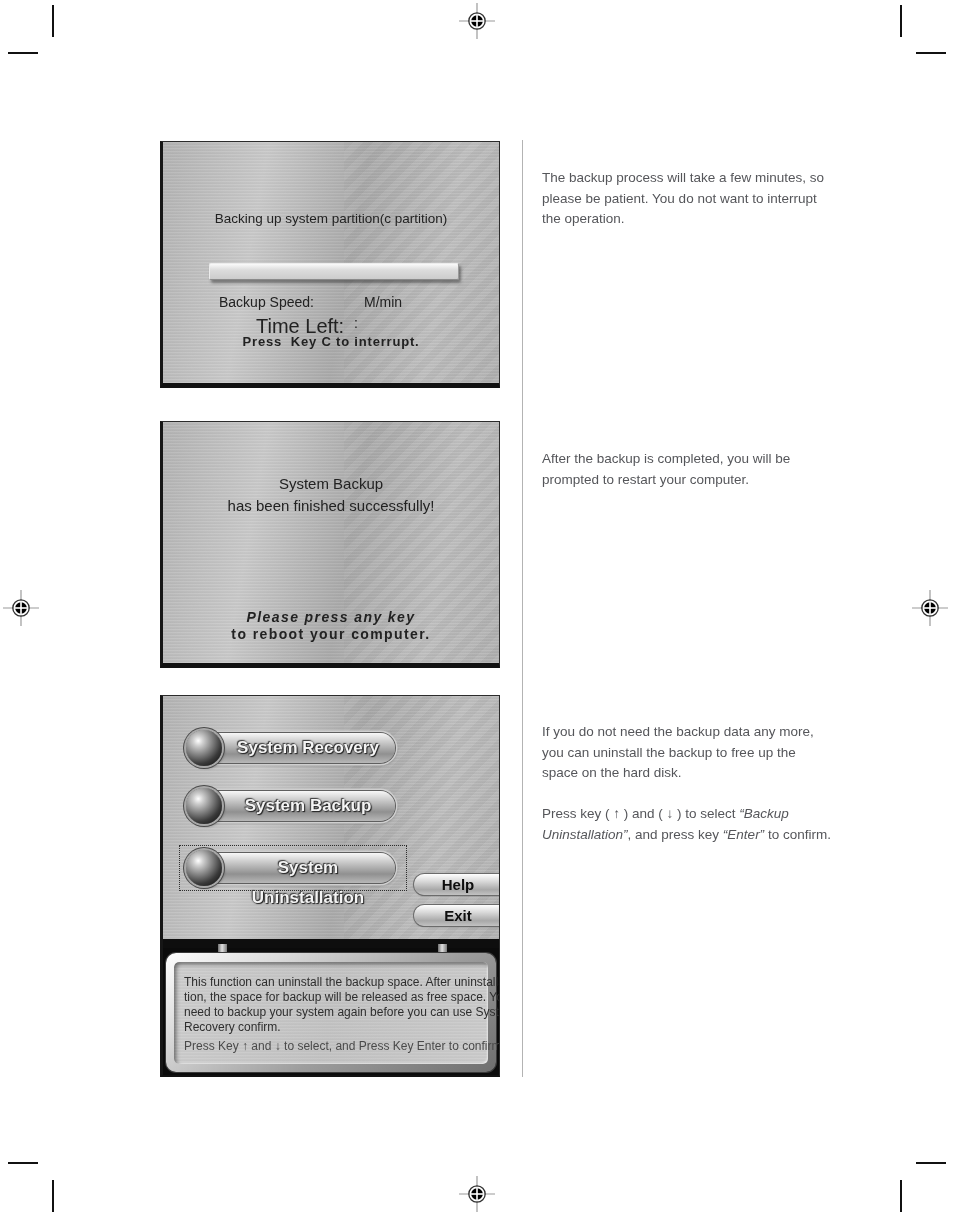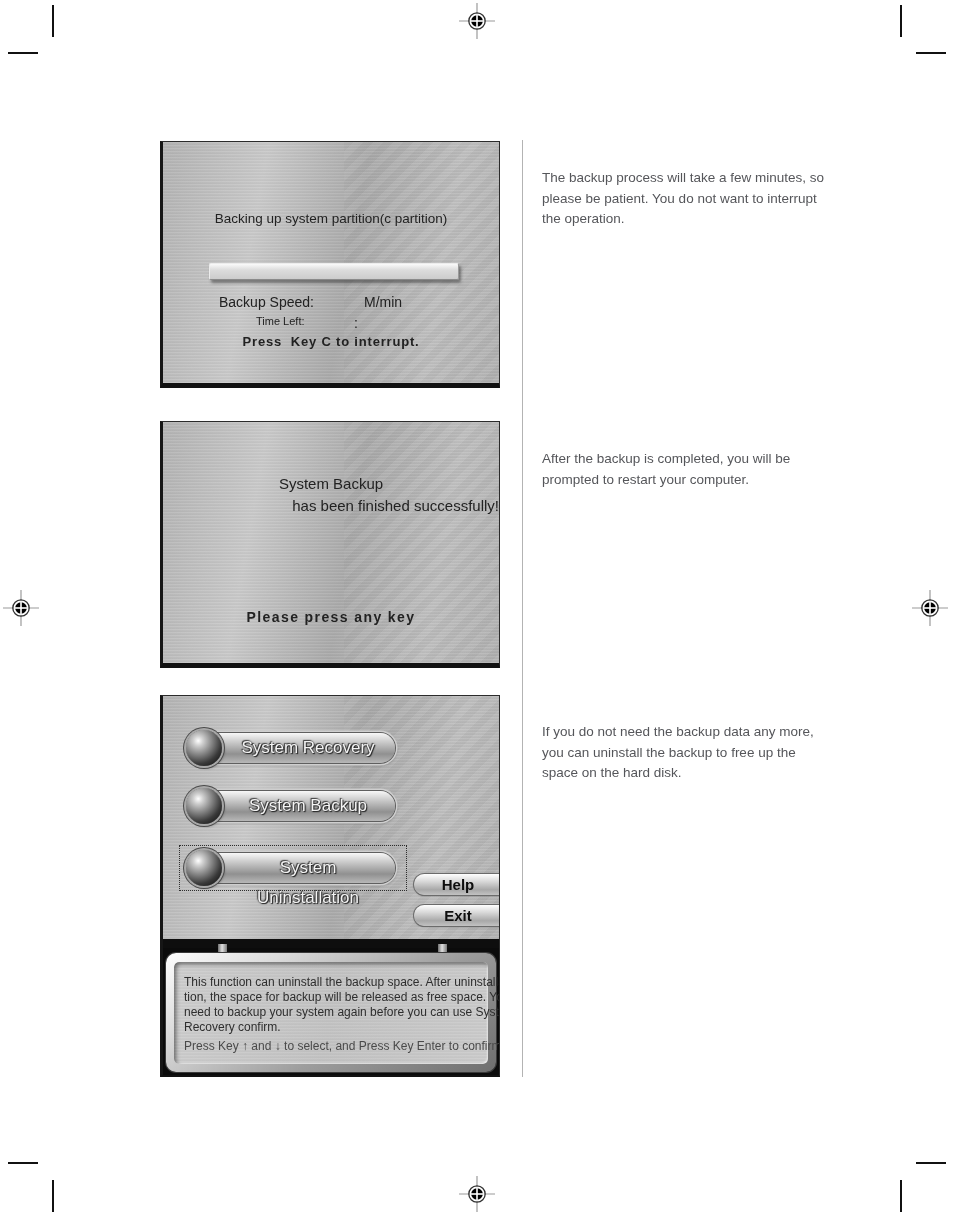--- a/index.html
+++ b/index.html
@@ -36,48 +36,48 @@
   .s1-title { top:69px; font-size:13.5px; }
   .s1-percent { top:93px; font-size:14px; }
   .progress-track {
     position:absolute; left:46px; top:121px; width:248px; height:15px; border-radius:2px;
     background: linear-gradient(180deg,#fafafa,#dcdcdc 40%,#cccccc);
     border:1px solid #ececec; border-right-color:#9a9a9a; border-bottom-color:#8a8a8a;
     box-shadow: 2px 3px 3px rgba(40,40,40,0.5);
   }
   .speed-label { left:56px; top:152px; font-size:14px; }
   .speed-value { left:201px; top:152px; font-size:14px; }
-  .time-label  { left:93px; top:173px; font-size:11px; }
+  .time-label  { left:93px; top:173px; font-size:20px; }
   .time-value  { left:191px; top:173px; font-size:14px; }
   .s1-interrupt { top:192px; font-size:13px; font-weight:bold; letter-spacing:0.8px; white-space:pre; color:#2b2b2b; }
 
   
   #s2 { top:421px; height:247px; }
   .s2-t1 { top:53px; font-size:15px; }
-  .s2-t2 { top:75px; font-size:15px;text-align:right; }
-  .s2-p1 { top:187px; font-size:14px; font-weight:bold; letter-spacing:1.4px; color:#2b2b2b; }
+  .s2-t2 { top:75px; font-size:15px; }
+  .s2-p1 { top:187px; font-size:14px; font-weight:bold; letter-spacing:1.4px; color:#2b2b2b;font-style:italic; }
   .s2-p2 { top:204px; font-size:14px; font-weight:bold; letter-spacing:1.4px; color:#2b2b2b; }
 
   
   #s3 { top:695px; height:382px; border-bottom-width:2px; }
   .menu-area { position:absolute; top:0; left:0; right:0; height:243px; }
   .menu-btn {
     position:absolute; left:26px; width:206px; height:30px; border-radius:16px;
     background: linear-gradient(180deg, #f8f8f8 0%, #d2d2d2 25%, #909090 70%, #b8b8b8 100%);
     box-shadow: 0 0 0 1px #5f5f5f, 0 0 0 2.5px #cfcfcf, 1px 2px 3px rgba(0,0,0,0.4);
   }
   #btn-recovery { top:37px; } #btn-backup { top:95px; } #btn-uninstall { top:157px; }
   .sphere {
     position:absolute; left:-3px; top:-3px; width:36px; height:36px; border-radius:50%;
     background: radial-gradient(circle at 34% 30%, #ffffff 0%, #d0d0d0 14%, #8a8a8a 38%, #3a3a3a 66%, #161616 88%);
     box-shadow: 0 0 0 2px #a8a8a8, 0 0 0 3px #4a4a4a, 2px 2px 3px rgba(0,0,0,0.45);
   }
   .menu-label {
     position:absolute; left:38px; right:6px; top:0; height:41px; line-height:30px; text-align:center;
-    font-size:17px; color:#f4f4f4; text-shadow: 0 0 2px #333, 1px 1px 1px #1d1d1d, -1px -1px 1px #3c3c3c;
+    font-size:17px; color:#f4f4f4; text-shadow: 0 0 2px #333, 1px 1px 1px #1d1d1d, -1px -1px 1px #3c3c3c; font-weight: bold;
   }
   .selection-box { position:absolute; left:16px; top:149px; width:226px; height:44px; border:1.5px dotted #2e2e2e; }
   .side-btn {
     position:absolute; left:251px; width:102px; height:21px; border-radius:11px; line-height:21px;
     text-align:center; padding-right:14px; box-sizing:border-box;
     font-weight:bold; font-size:15px; color:#0e0e0e;
     background: linear-gradient(180deg,#ffffff,#d9d9d9 35%,#a8a8a8 75%,#c2c2c2);
     box-shadow: 0 0 0 1px #6b6b6b, 0 1px 2px rgba(0,0,0,0.35);
   }
   #help-btn { top:178px; } #exit-btn { top:209px; }
@@ -163,20 +163,21 @@
     <div class="txt time-label">Time Left:</div>
     <div class="txt time-value">:</div>
     <div class="txt center s1-interrupt">Press  Key C to interrupt.</div>
   </div>
 
   <div id="s2" class="screen metal">
     <div class="watermark"></div>
     <div class="txt center s2-t1">System Backup</div>
     <div class="txt center s2-t2">has been finished successfully!</div>
     <div class="txt center s2-p1">Please press any key</div>
+    <div class="txt center s2-p2">to reboot your computer.</div>
   </div>
 
   <div id="s3" class="screen">
     <div class="menu-area metal">
       <div class="watermark"></div>
       <div class="selection-box"></div>
       <div id="btn-recovery" class="menu-btn">
         <span class="sphere"></span>
         <span class="menu-label">System Recovery</span>
       </div>
@@ -207,14 +208,15 @@
         </div>
       </div>
     </div>
   </div>
 
   <div class="abs col-divider"></div>
 
   <div id="p1" class="instr">The backup process will take a few minutes, so please be patient. You do not want to interrupt the operation.</div>
   <div id="p2" class="instr">After the backup is completed, you will be prompted to restart your computer.</div>
   <div id="p3" class="instr">If you do not need the backup data any more, you can uninstall the backup to free up the space on the hard disk.</div>
+  <div id="p4" class="instr"><span>Press key ( ↑ ) and ( ↓ ) to select </span><span class="it">“Backup Uninstallation”</span><span>, and press key </span><span class="it">“Enter”</span><span> to confirm.</span></div>
 
 </div>
 
 </body></html>

